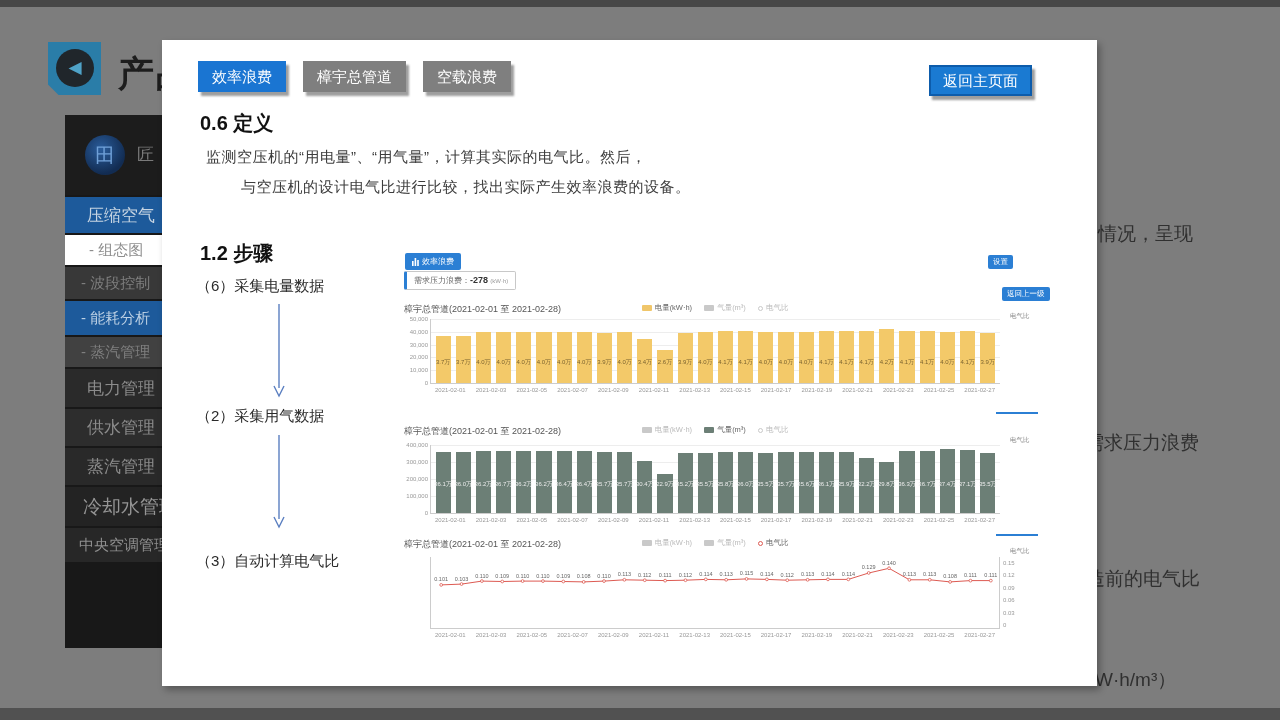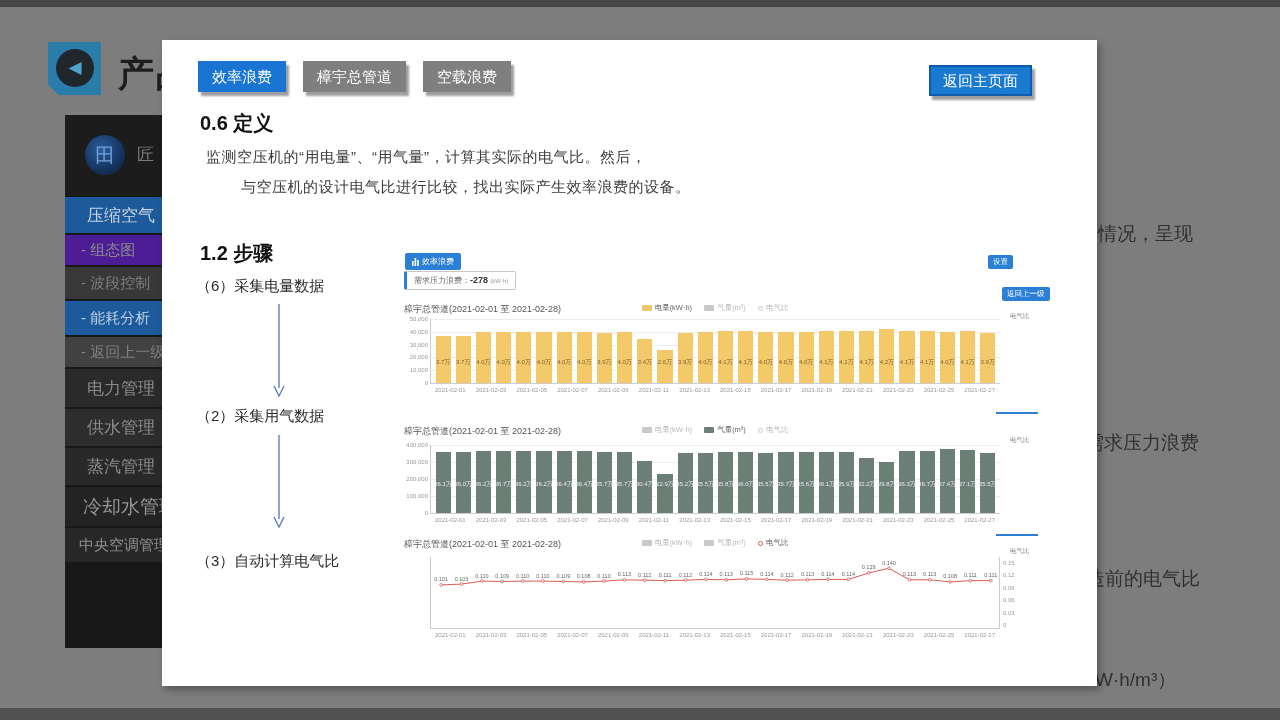--- a/index.html
+++ b/index.html
@@ -81,24 +81,24 @@
 </div>
 <div class="bg-title">产品</div>
 
 <div class="sidebar">
   <div class="side-logo">
     <span class="logo-circle">田</span>
     <span class="brand">匠</span>
   </div>
   <div id="sidebar-items">
       <div class="side-item" style="height: 36px; background: rgb(29, 90, 155); color: rgb(198, 212, 226); font-size: 17px; padding-left: 22px;">压缩空气</div>
-      <div class="side-item" style="height: 30px; background: #4c1d95; color: rgb(141, 141, 141); font-size: 15px; padding-left: 16px;">- 组态图</div>
+      <div class="side-item" style="height: 30px; background: #ffffff; color: rgb(141, 141, 141); font-size: 15px; padding-left: 24px;">- 组态图</div>
       <div class="side-item" style="height: 32px; background: rgb(56, 56, 56); color: rgb(126, 126, 126); font-size: 15px; padding-left: 16px;">- 波段控制</div>
       <div class="side-item" style="height: 34px; background: rgb(29, 90, 155); color: rgb(188, 208, 228); font-size: 15px; padding-left: 16px;">- 能耗分析</div>
-      <div class="side-item" style="height: 30px; background: rgb(65, 65, 65); color: rgb(127, 127, 127); font-size: 15px; padding-left: 16px;">- 返回上一级</div>
+      <div class="side-item" style="height: 30px; background: rgb(65, 65, 65); color: rgb(127, 127, 127); font-size: 15px; padding-left: 16px;">- 蒸汽管理</div>
       <div class="side-item" style="height: 38px; background: rgb(42, 42, 42); color: rgb(139, 139, 139); font-size: 17px; padding-left: 22px;">电力管理</div>
       <div class="side-item" style="height: 37px; background: rgb(45, 45, 45); color: rgb(139, 139, 139); font-size: 17px; padding-left: 22px;">供水管理</div>
       <div class="side-item" style="height: 37px; background: rgb(41, 41, 41); color: rgb(139, 139, 139); font-size: 17px; padding-left: 22px;">蒸汽管理</div>
       <div class="side-item" style="height: 39px; background: rgb(35, 35, 35); color: rgb(148, 148, 148); font-size: 19px; padding-left: 18px;">冷却水管理</div>
       <div class="side-item" style="height: 34px; background: rgb(39, 39, 39); color: rgb(143, 143, 143); font-size: 15px; padding-left: 14px;">中央空调管理</div>
     </div>
 </div>
 
 <div class="bg-clip" style="left:1098px; top:221px;">情况，呈现</div>
 <div class="bg-clip" style="left:1085px; top:430px;">需求压力浪费</div>

